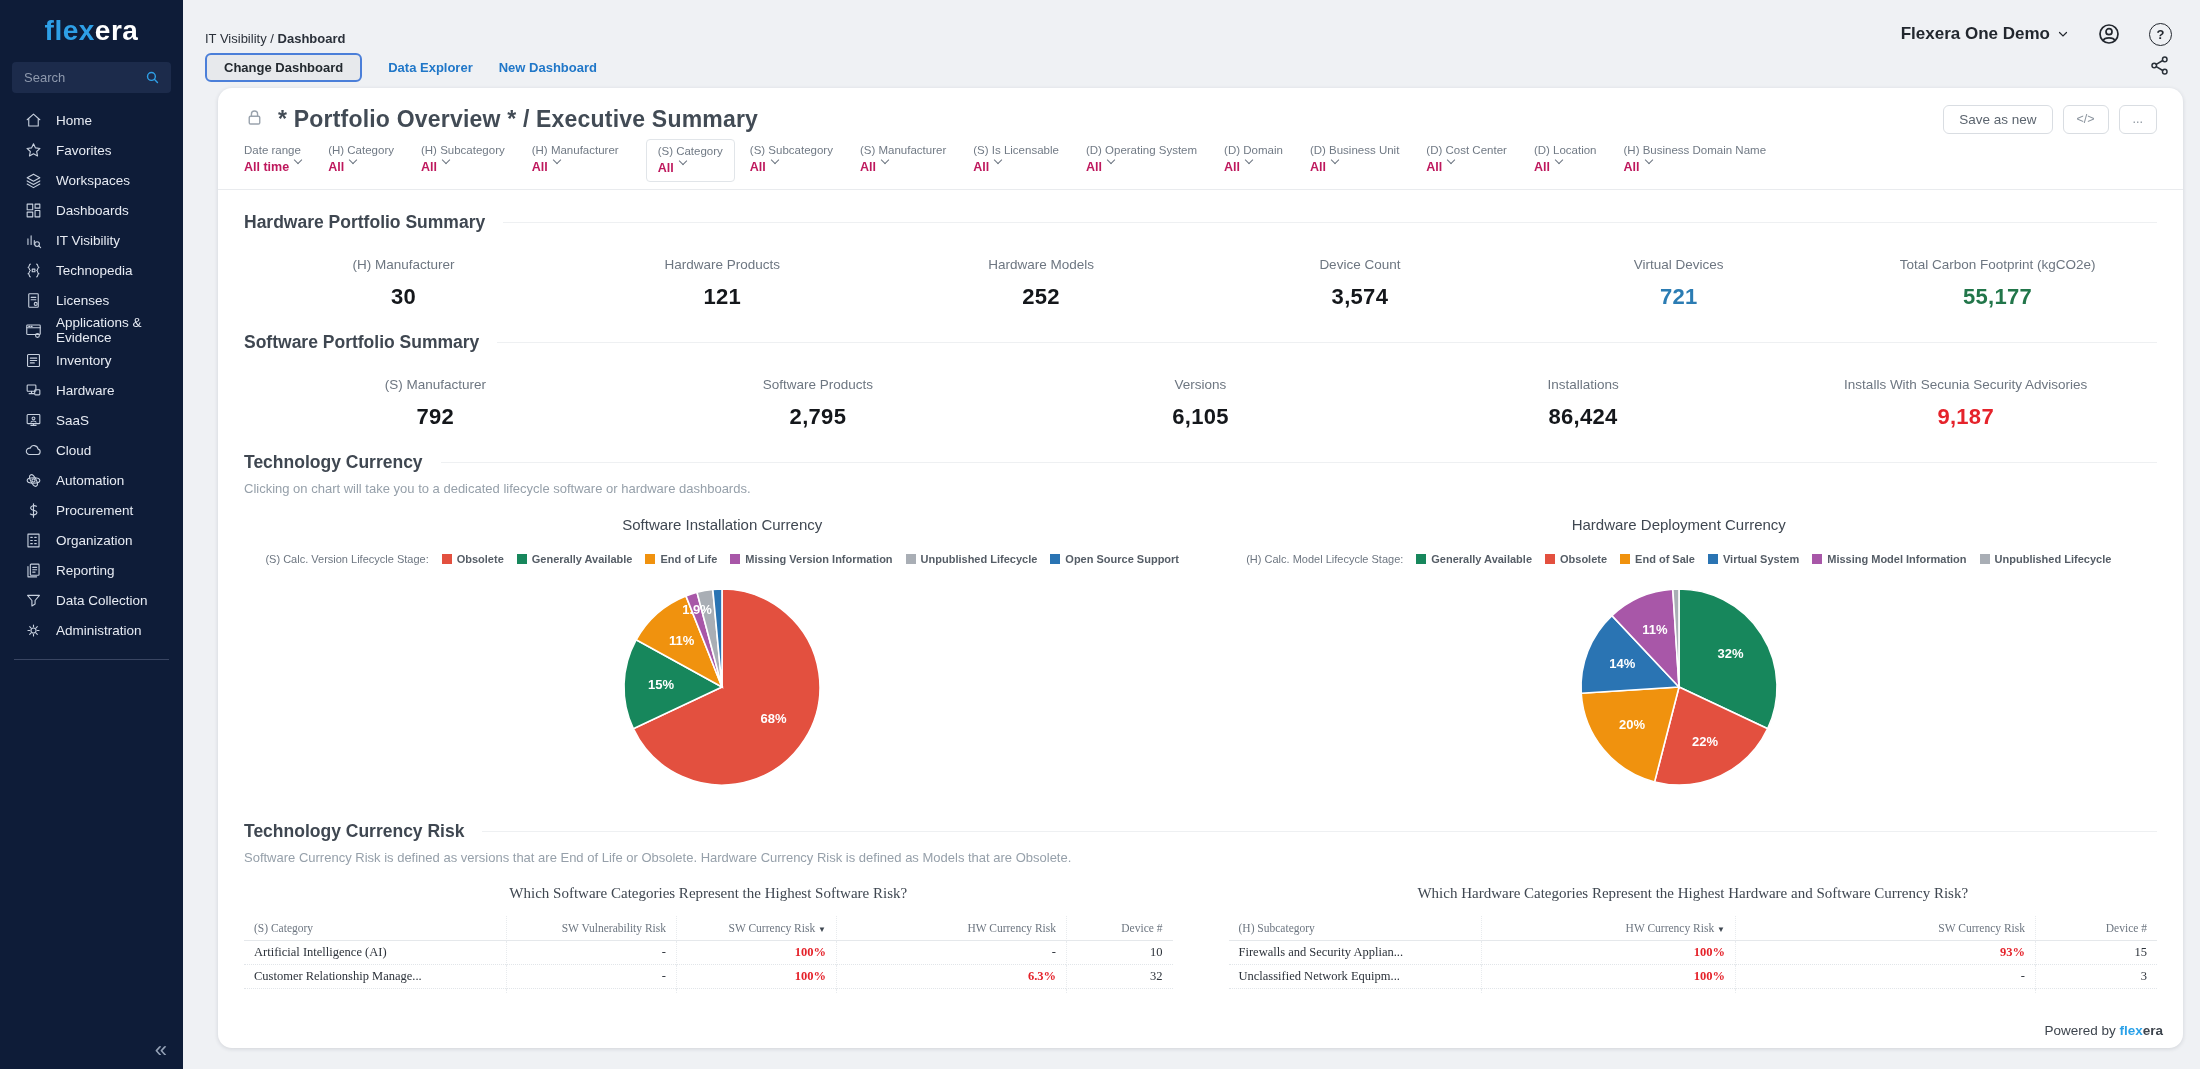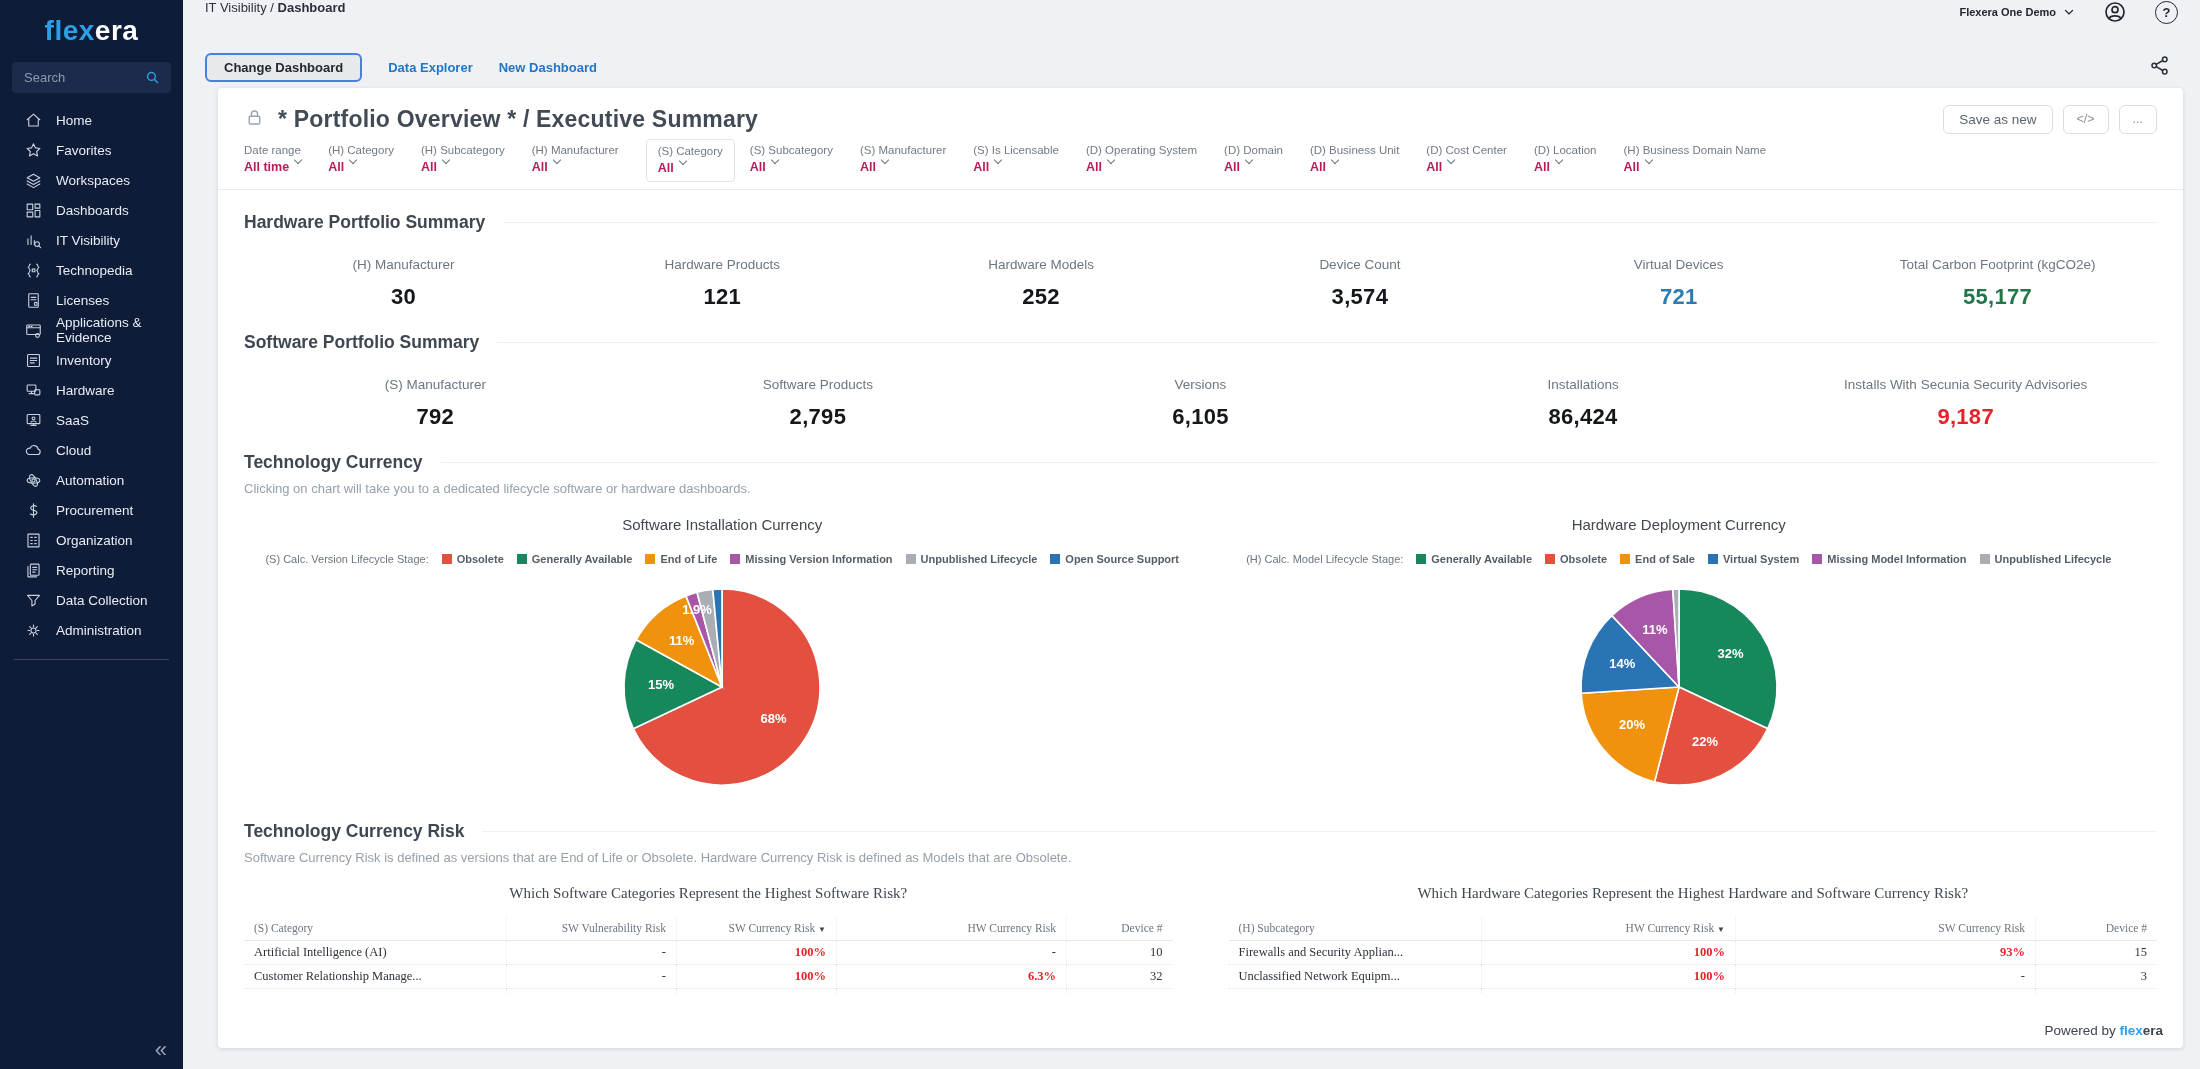--- a/index.html
+++ b/index.html
@@ -18,39 +18,39 @@
   .search-box input::placeholder { color:#8e99ad; }
   .search-box svg { width:17px; height:17px; color:#2e9fe6; }
   .nav-item { display:flex; align-items:center; gap:13px; height:30px; padding:0 24px;
     color:#e7ebf3; font-size:13.5px; cursor:pointer; }
   .nav-icon { display:flex; } .nav-icon svg { width:19px; height:19px; color:#c7d0de; }
   .sidebar-divider { margin:14px 14px 0; border-top:1px solid #394562; }
   .collapse-btn { position:absolute; bottom:6px; right:16px; font-size:22px; color:#93a0b5; cursor:pointer; }
 
   
   .main { flex:1; display:flex; flex-direction:column; background:#eff1f4; min-width:0; }
-  .topbar { height:46px; display:flex; align-items:flex-start; padding:0 22px 0 22px;gap:29px; }
+  .topbar { height:46px; display:flex; align-items:flex-end; padding:0 28px 0 22px;gap:29px; }
   .breadcrumb { font-size:13px; color:#2b313a; }
   .breadcrumb .bpage { font-weight:700; }
   .topbar-right { margin-left:auto; display:flex; align-items:center; gap:28px; }
-  .account { display:flex; align-items:center; gap:7px; font-size:11px; font-weight:600; color:#22272e; cursor:pointer; }
+  .account { display:flex; align-items:center; gap:7px; font-size:17px; font-weight:600; color:#22272e; cursor:pointer; }
   .account svg { width:12px; height:12px; color:#22272e; }
   .icon-btn svg { width:24px; height:24px; color:#22272e; display:block; }
   .help-circle { width:23px; height:23px; border:1.8px solid #22272e; border-radius:50%;
     display:flex; align-items:center; justify-content:center; font-size:13px; font-weight:700; color:#22272e; cursor:pointer; }
 
   .toolbar { height:42px; display:flex; align-items:center; padding:0 30px 0 22px; gap:26px; }
   .btn-change { background:#e7e9ec; border:2px solid #4b7fd9; border-radius:6px; padding:5px 17px;
     font-size:13px; font-weight:700; color:#23292f; cursor:pointer; font-family:inherit; }
   .toolbar-link { font-size:13px; font-weight:600; color:#2077c8; cursor:pointer; }
   .share-btn { margin-left:auto; cursor:pointer; } .share-btn svg { width:21px; height:21px; color:#2a3139; }
 
   
   .card { position:relative; margin:0 17px 0 35px; height:960px; background:#ffffff;
-    border-radius:4px; box-shadow:0 1px 4px rgba(25,35,55,.14); padding:0 26px; overflow:hidden; }
+    border-radius:14px; box-shadow:0 1px 4px rgba(25,35,55,.14); padding:0 26px; overflow:hidden; }
   .title-row { display:flex; align-items:center; gap:13px; padding-top:16px; height:46px; }
   .lock-ic svg { width:21px; height:21px; color:#9aa3ad; }
   .dash-title { font-size:23px; font-weight:700; color:#424b55; letter-spacing:.2px; }
   .title-actions { margin-left:auto; display:flex; gap:10px; }
   .btn-light { background:#fff; border:1px solid #d9dde2; border-radius:6px; color:#5c656f;
     font-size:13.5px; padding:6px 15px; cursor:pointer; font-family:inherit; }
   .btn-sm { color:#8a939d; padding:6px 13px; font-size:12.5px; }
 
   .filters { display:flex; align-items:flex-start; margin-top:5px; }
   .filter { padding:5px 12px 6px 0; margin-right:15px; cursor:pointer; }

